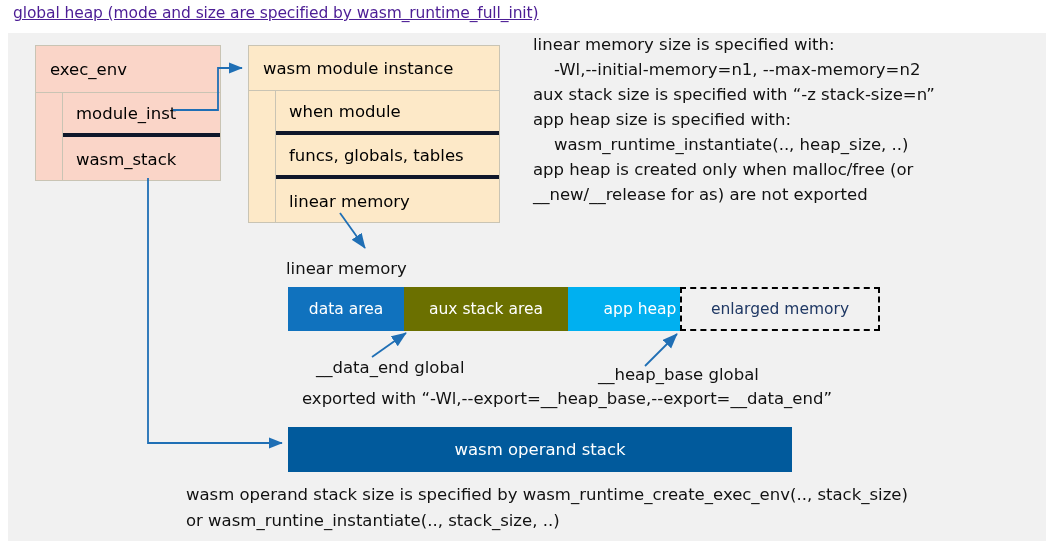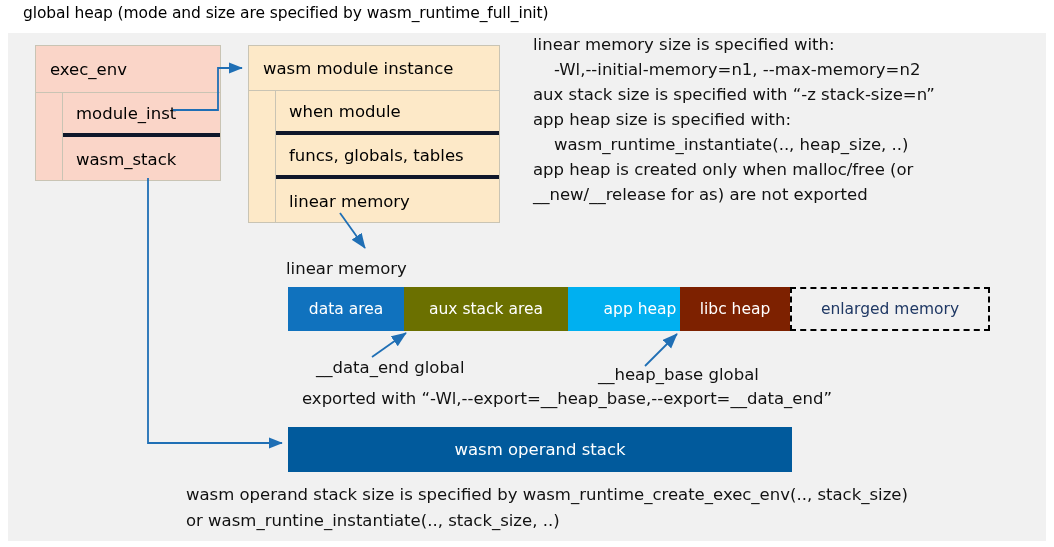--- a/index.html
+++ b/index.html
@@ -1,20 +1,20 @@
 <!DOCTYPE html>
 <html><head>
 <meta charset="utf-8">
 <style>
   html,body{margin:0;padding:0;background:#ffffff;}
   body{width:1054px;height:547px;position:relative;overflow:hidden;
        font-family:"DejaVu Sans","Liberation Sans",sans-serif;color:#000;}
 
-  #caption{position:absolute;left:23px;top:4px;font-size:15.5px;letter-spacing:-0.1px;
-           white-space:nowrap;color:#000000;}
+  #caption{position:absolute;left:13px;top:4px;font-size:15.5px;letter-spacing:-0.1px;
+           white-space:nowrap;color:#4c1d95;text-decoration:underline;}
 
   #panel{position:absolute;left:8px;top:33px;width:1038px;height:508px;background:#f1f1f1;}
 
   
   .boxgrp{position:absolute;border:1px solid #c9c4b4;box-sizing:border-box;}
   .boxgrp .hdr{box-sizing:border-box;border-bottom:1px solid #c9c4b4;
                display:flex;align-items:center;padding-left:14px;font-size:16.5px;}
   .boxgrp .body{display:flex;box-sizing:border-box;}
   .boxgrp .gutter{box-sizing:border-box;border-right:1px solid #c9c4b4;flex:0 0 auto;}
   .boxgrp .rows{flex:1 1 auto;display:flex;flex-direction:column;}
@@ -98,21 +98,20 @@
 app heap size is specified with:
     wasm_runtime_instantiate(.., heap_size, ..)
 app heap is created only when malloc/free (or
 __new/__release for as) are not exported</div>
 
 <div id="lmlabel">linear memory</div>
 <div id="membar">
     <div class="seg" style="width: 116px; background: rgb(16, 114, 190); color: rgb(255, 255, 255);">data area</div>
     <div class="seg" style="width: 164px; background: rgb(107, 112, 0); color: rgb(255, 255, 255);">aux stack area</div>
     <div class="seg" style="width: 112px; background: rgb(0, 176, 240); color: rgb(255, 255, 255); padding-left: 32px;">app heap</div>
-    <div class="seg" style="width: 110px; background: rgb(125, 33, 0); color: rgb(255, 255, 255);">libc heap</div>
     <div class="seg dashed" style="width: 200px; background: rgb(241, 241, 241); color: rgb(31, 56, 100);">enlarged memory</div>
   </div>
 
 <div class="anno" id="anno-dataend">__data_end global</div>
 <div class="anno" id="anno-heapbase">__heap_base global</div>
 <div class="anno" id="anno-exported">exported with “-Wl,--export=__heap_base,--export=__data_end”</div>
 
 <div id="opstack" style="background: rgb(1, 90, 156);">wasm operand stack</div>
 <div id="bottomtext">wasm operand stack size is specified by wasm_runtime_create_exec_env(.., stack_size)
 or wasm_runtine_instantiate(.., stack_size, ..)</div>

